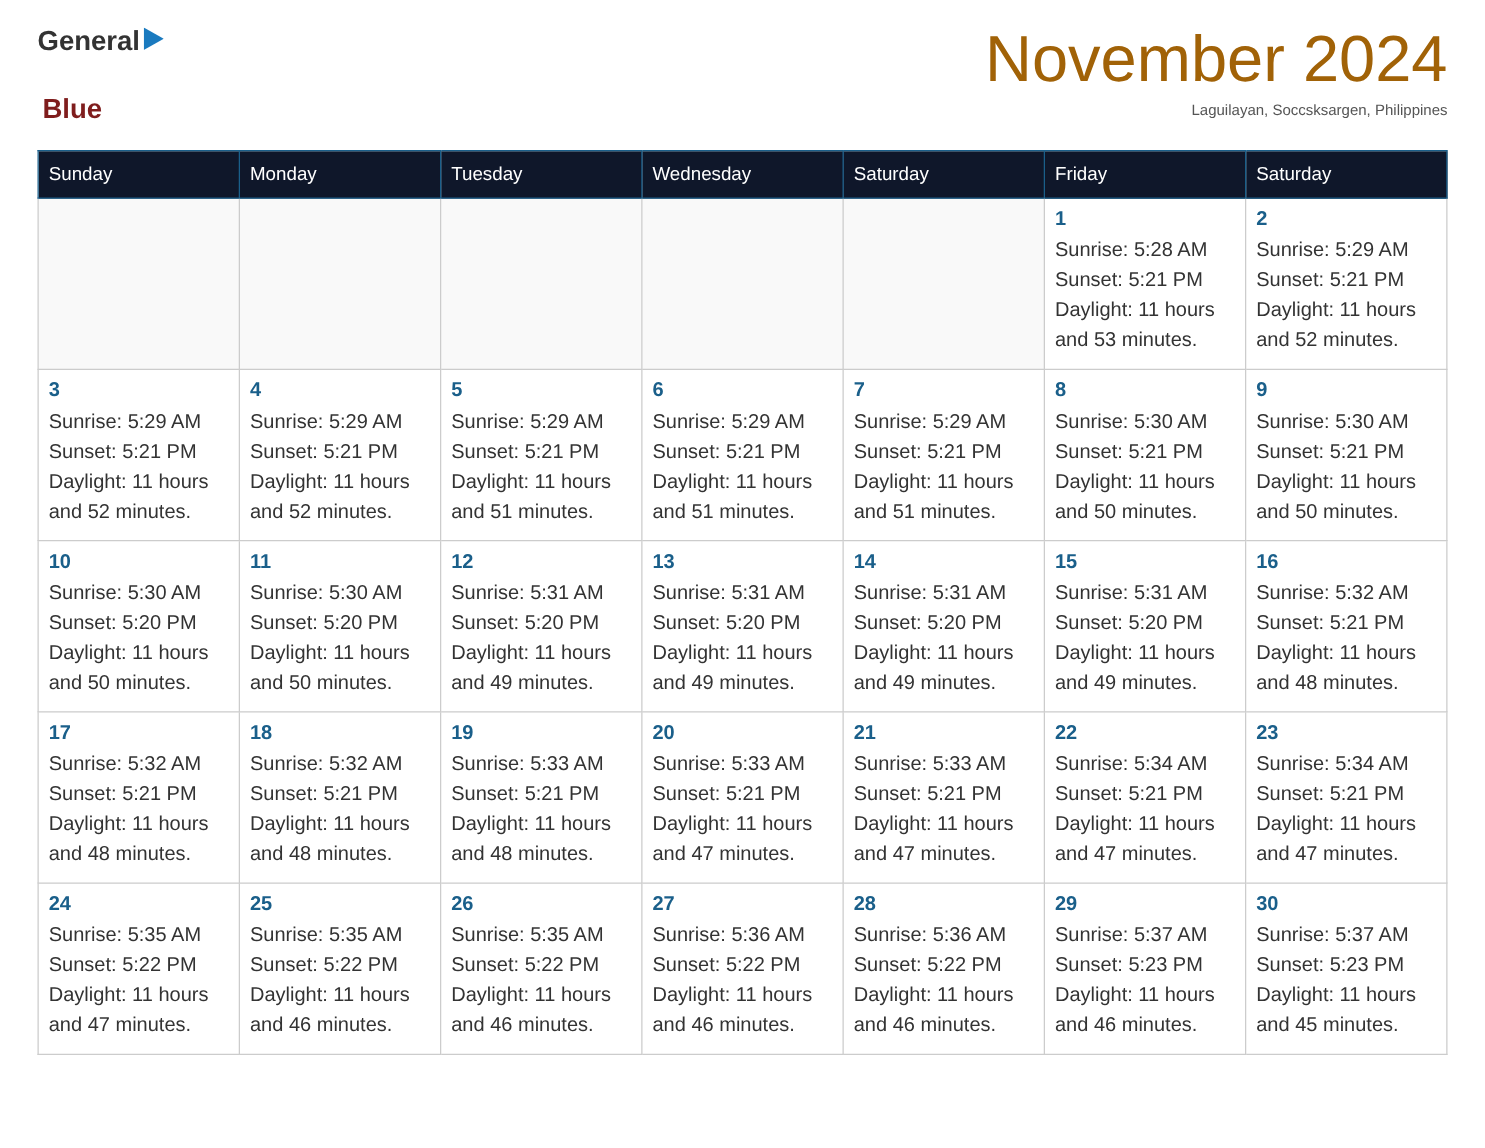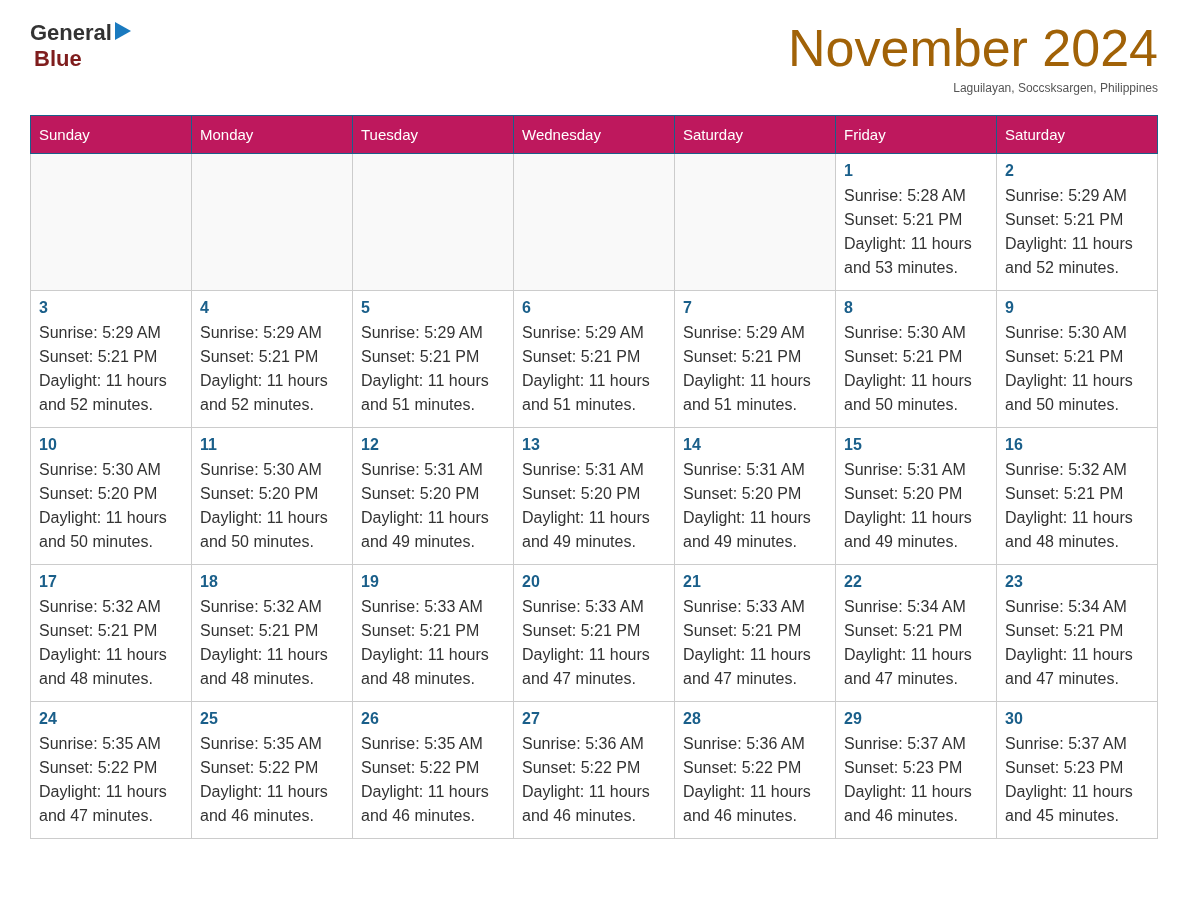--- a/index.html
+++ b/index.html
@@ -12,20 +12,21 @@
     }
     .header {
       display: flex;
       justify-content: space-between;
       align-items: flex-start;
       margin-bottom: 20px;
     }
     .logo-wrapper {
       display: flex;
       flex-direction: column;
+      gap: 28px;
     }
     .logo-top-row {
       display: flex;
       align-items: center;
     }
     .title-area {
       text-align: right;
     }
     .month-year {
       font-size: 52px;
@@ -37,21 +38,21 @@
       font-size: 12px;
       color: #555;
       margin-top: 4px;
     }
     .calendar-table {
       width: 100%;
       border-collapse: collapse;
       table-layout: fixed;
     }
     .calendar-table thead tr {
-      background-color: #be185d;
+      background-color: #0f172a;
     }
     .calendar-table thead th {
       color: #fff;
       font-size: 15px;
       font-weight: normal;
       padding: 10px 8px;
       text-align: left;
       border: 1px solid #1a5f8a;
     }
     .calendar-table tbody td {

